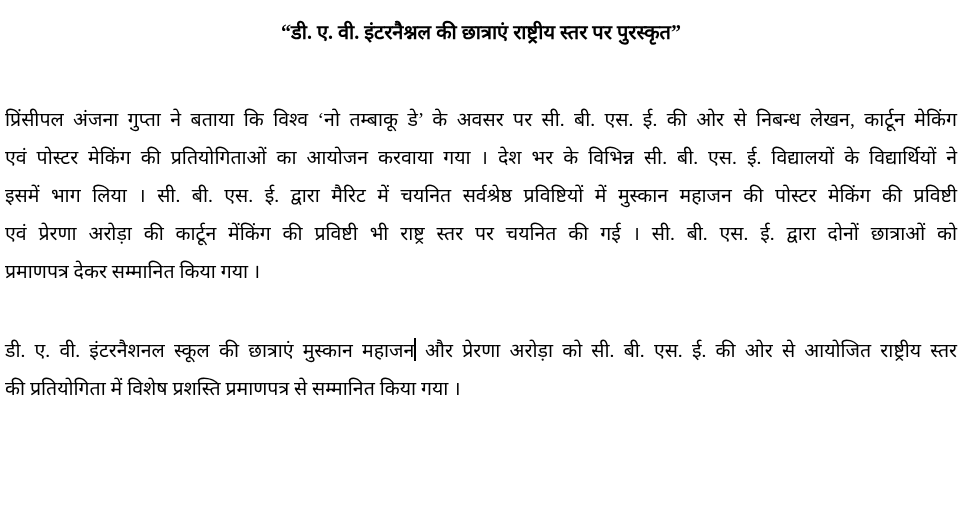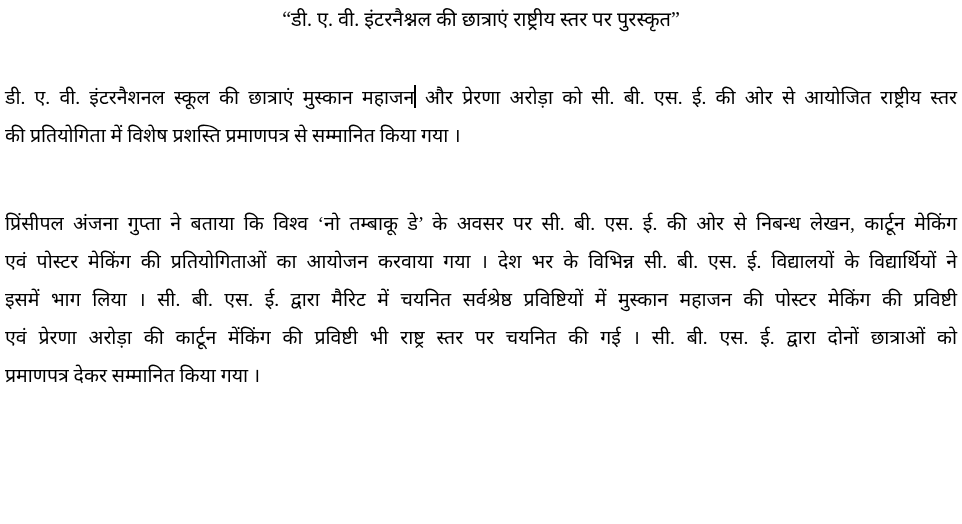--- a/index.html
+++ b/index.html
@@ -8,24 +8,25 @@
     width: 962px;
     height: 524px;
     box-sizing: border-box;
     background: #ffffff;
     color: #000000;
     font-family: "Liberation Serif", "DejaVu Serif", serif;
     padding: 0 5px;
     overflow: hidden;
   }
   .title {
+    padding-top: 13px;
     text-align: center;
     font-size: 20px;
     line-height: 38px;
-    font-weight: normal;
+    font-weight: bold;
     white-space: nowrap;
   }
   .para {
     font-size: 19.5px;
     line-height: 38px;
   }
   .para1 { margin-top: 41px; }
   .para2 { margin-top: 50px; }
   .para3 { margin-top: 59px; }
   .line {
@@ -44,27 +45,27 @@
     vertical-align: -4px;
   }
 </style>
 </head>
 <body>
 
 <div class="page">
 
   <div class="title">“डी. ए. वी. इंटरनैश्नल की छात्राएं राष्ट्रीय स्तर पर पुरस्कृत”</div>
 
-  <div class="para para1">
-    <div class="line"><span>डी. ए. वी. इंटरनैशनल स्कूल की छात्राएं मुस्कान महाजन</span><span class="caret"></span><span> और प्रेरणा अरोड़ा को सी. बी. एस. ई. की ओर से आयोजित राष्ट्रीय स्तर</span></div>
-    <div class="line last">की प्रतियोगिता में विशेष प्रशस्ति प्रमाणपत्र से सम्मानित किया गया ।</div>
-  </div>
-
   <div class="para para2">
     <div class="line">प्रिंसीपल अंजना गुप्ता ने बताया कि विश्व ‘नो तम्बाकू डे’ के अवसर पर सी. बी. एस. ई. की ओर से निबन्ध लेखन, कार्टून मेकिंग</div>
     <div class="line">एवं पोस्टर मेकिंग की प्रतियोगिताओं का आयोजन करवाया गया । देश भर के विभिन्न सी. बी. एस. ई. विद्यालयों के विद्यार्थियों ने</div>
     <div class="line">इसमें भाग लिया । सी. बी. एस. ई. द्वारा मैरिट में चयनित सर्वश्रेष्ठ प्रविष्टियों में मुस्कान महाजन की पोस्टर मेकिंग की प्रविष्टी</div>
     <div class="line">एवं प्रेरणा अरोड़ा की कार्टून मेंकिंग की प्रविष्टी भी राष्ट्र स्तर पर चयनित की गई । सी. बी. एस. ई. द्वारा दोनों छात्राओं को</div>
     <div class="line last">प्रमाणपत्र देकर सम्मानित किया गया ।</div>
   </div>
 
+  <div class="para para1">
+    <div class="line"><span>डी. ए. वी. इंटरनैशनल स्कूल की छात्राएं मुस्कान महाजन</span><span class="caret"></span><span> और प्रेरणा अरोड़ा को सी. बी. एस. ई. की ओर से आयोजित राष्ट्रीय स्तर</span></div>
+    <div class="line last">की प्रतियोगिता में विशेष प्रशस्ति प्रमाणपत्र से सम्मानित किया गया ।</div>
+  </div>
+
 
 </div>
 
 </body></html>

